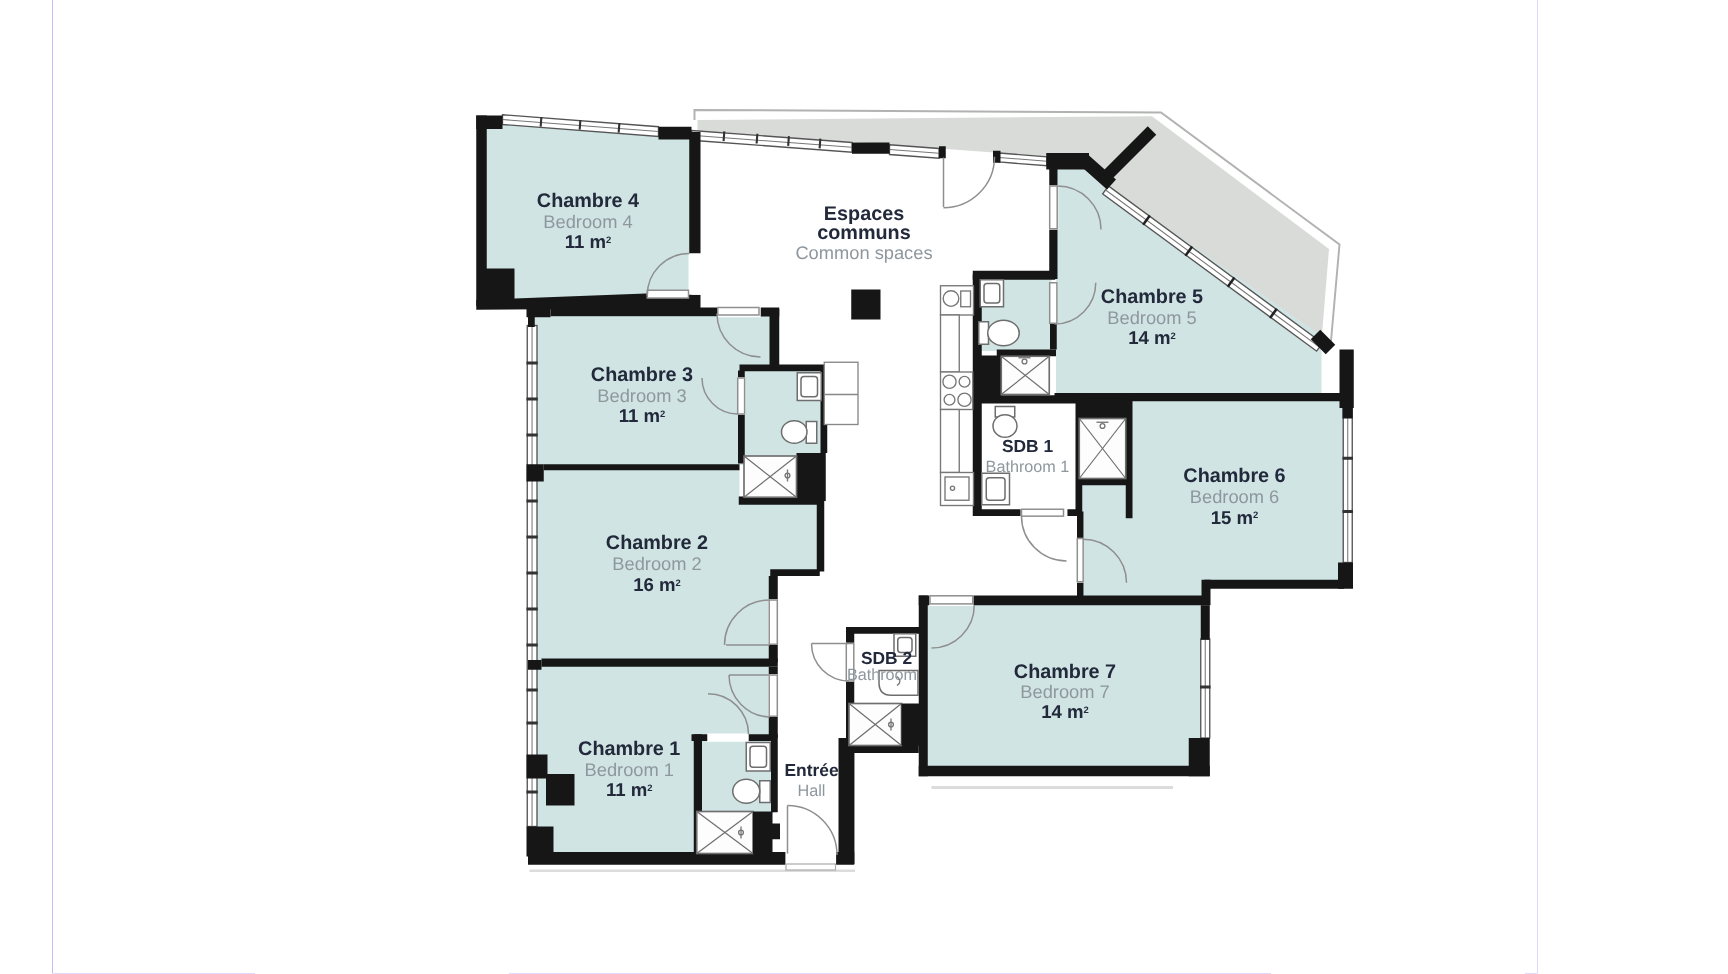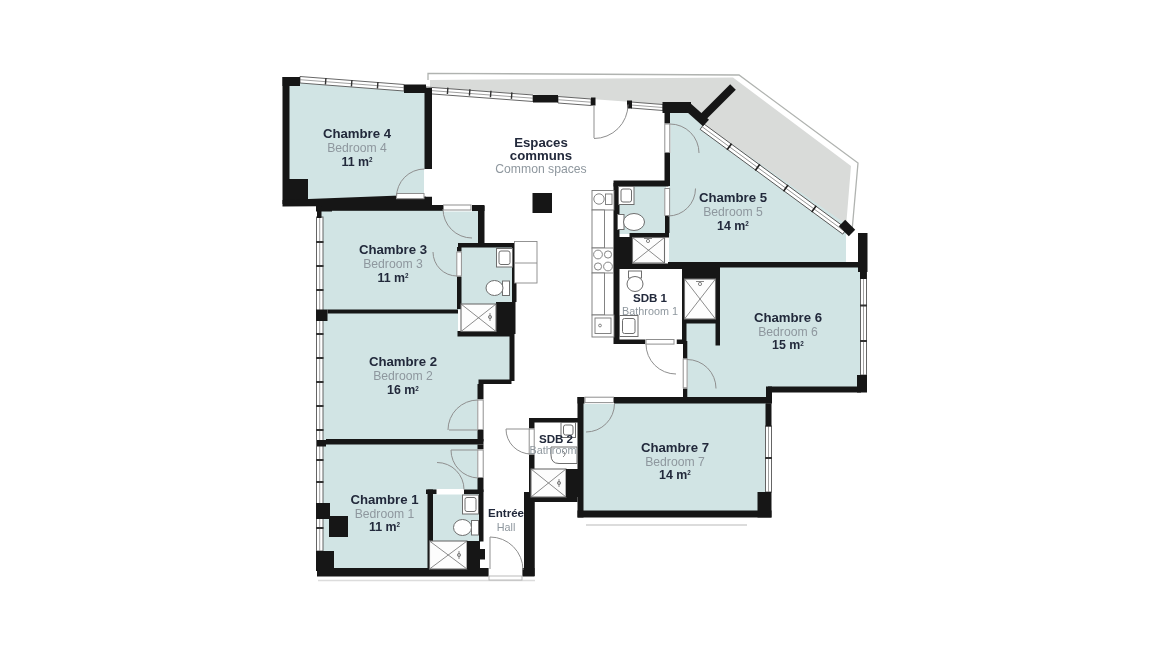--- a/index.html
+++ b/index.html
@@ -1,16 +1,16 @@
 <!DOCTYPE html>
 <html><head>
 <meta charset="utf-8">
 <style>
   html,body{margin:0;padding:0;background:#ffffff;}
-  .wrap{width:990px;height:649px;position:relative;background:#8b5cf6;overflow:hidden;}
+  .wrap{width:990px;height:649px;position:relative;background:#8b5cf6;overflow:hidden;margin-left:35px;}
   svg{display:block;}
   text{font-family:"Liberation Sans", sans-serif;}
   .t1{font-weight:bold;font-size:13.2px;fill:#22293b;}
   .t2{font-size:12.2px;fill:#8e979e;}
   .t3{font-weight:bold;font-size:12.4px;fill:#22293b;}
   .s1{font-weight:bold;font-size:11.6px;fill:#22293b;}
   .s2{font-size:10.8px;fill:#8e979e;}
 </style>
 </head>
 <body>

